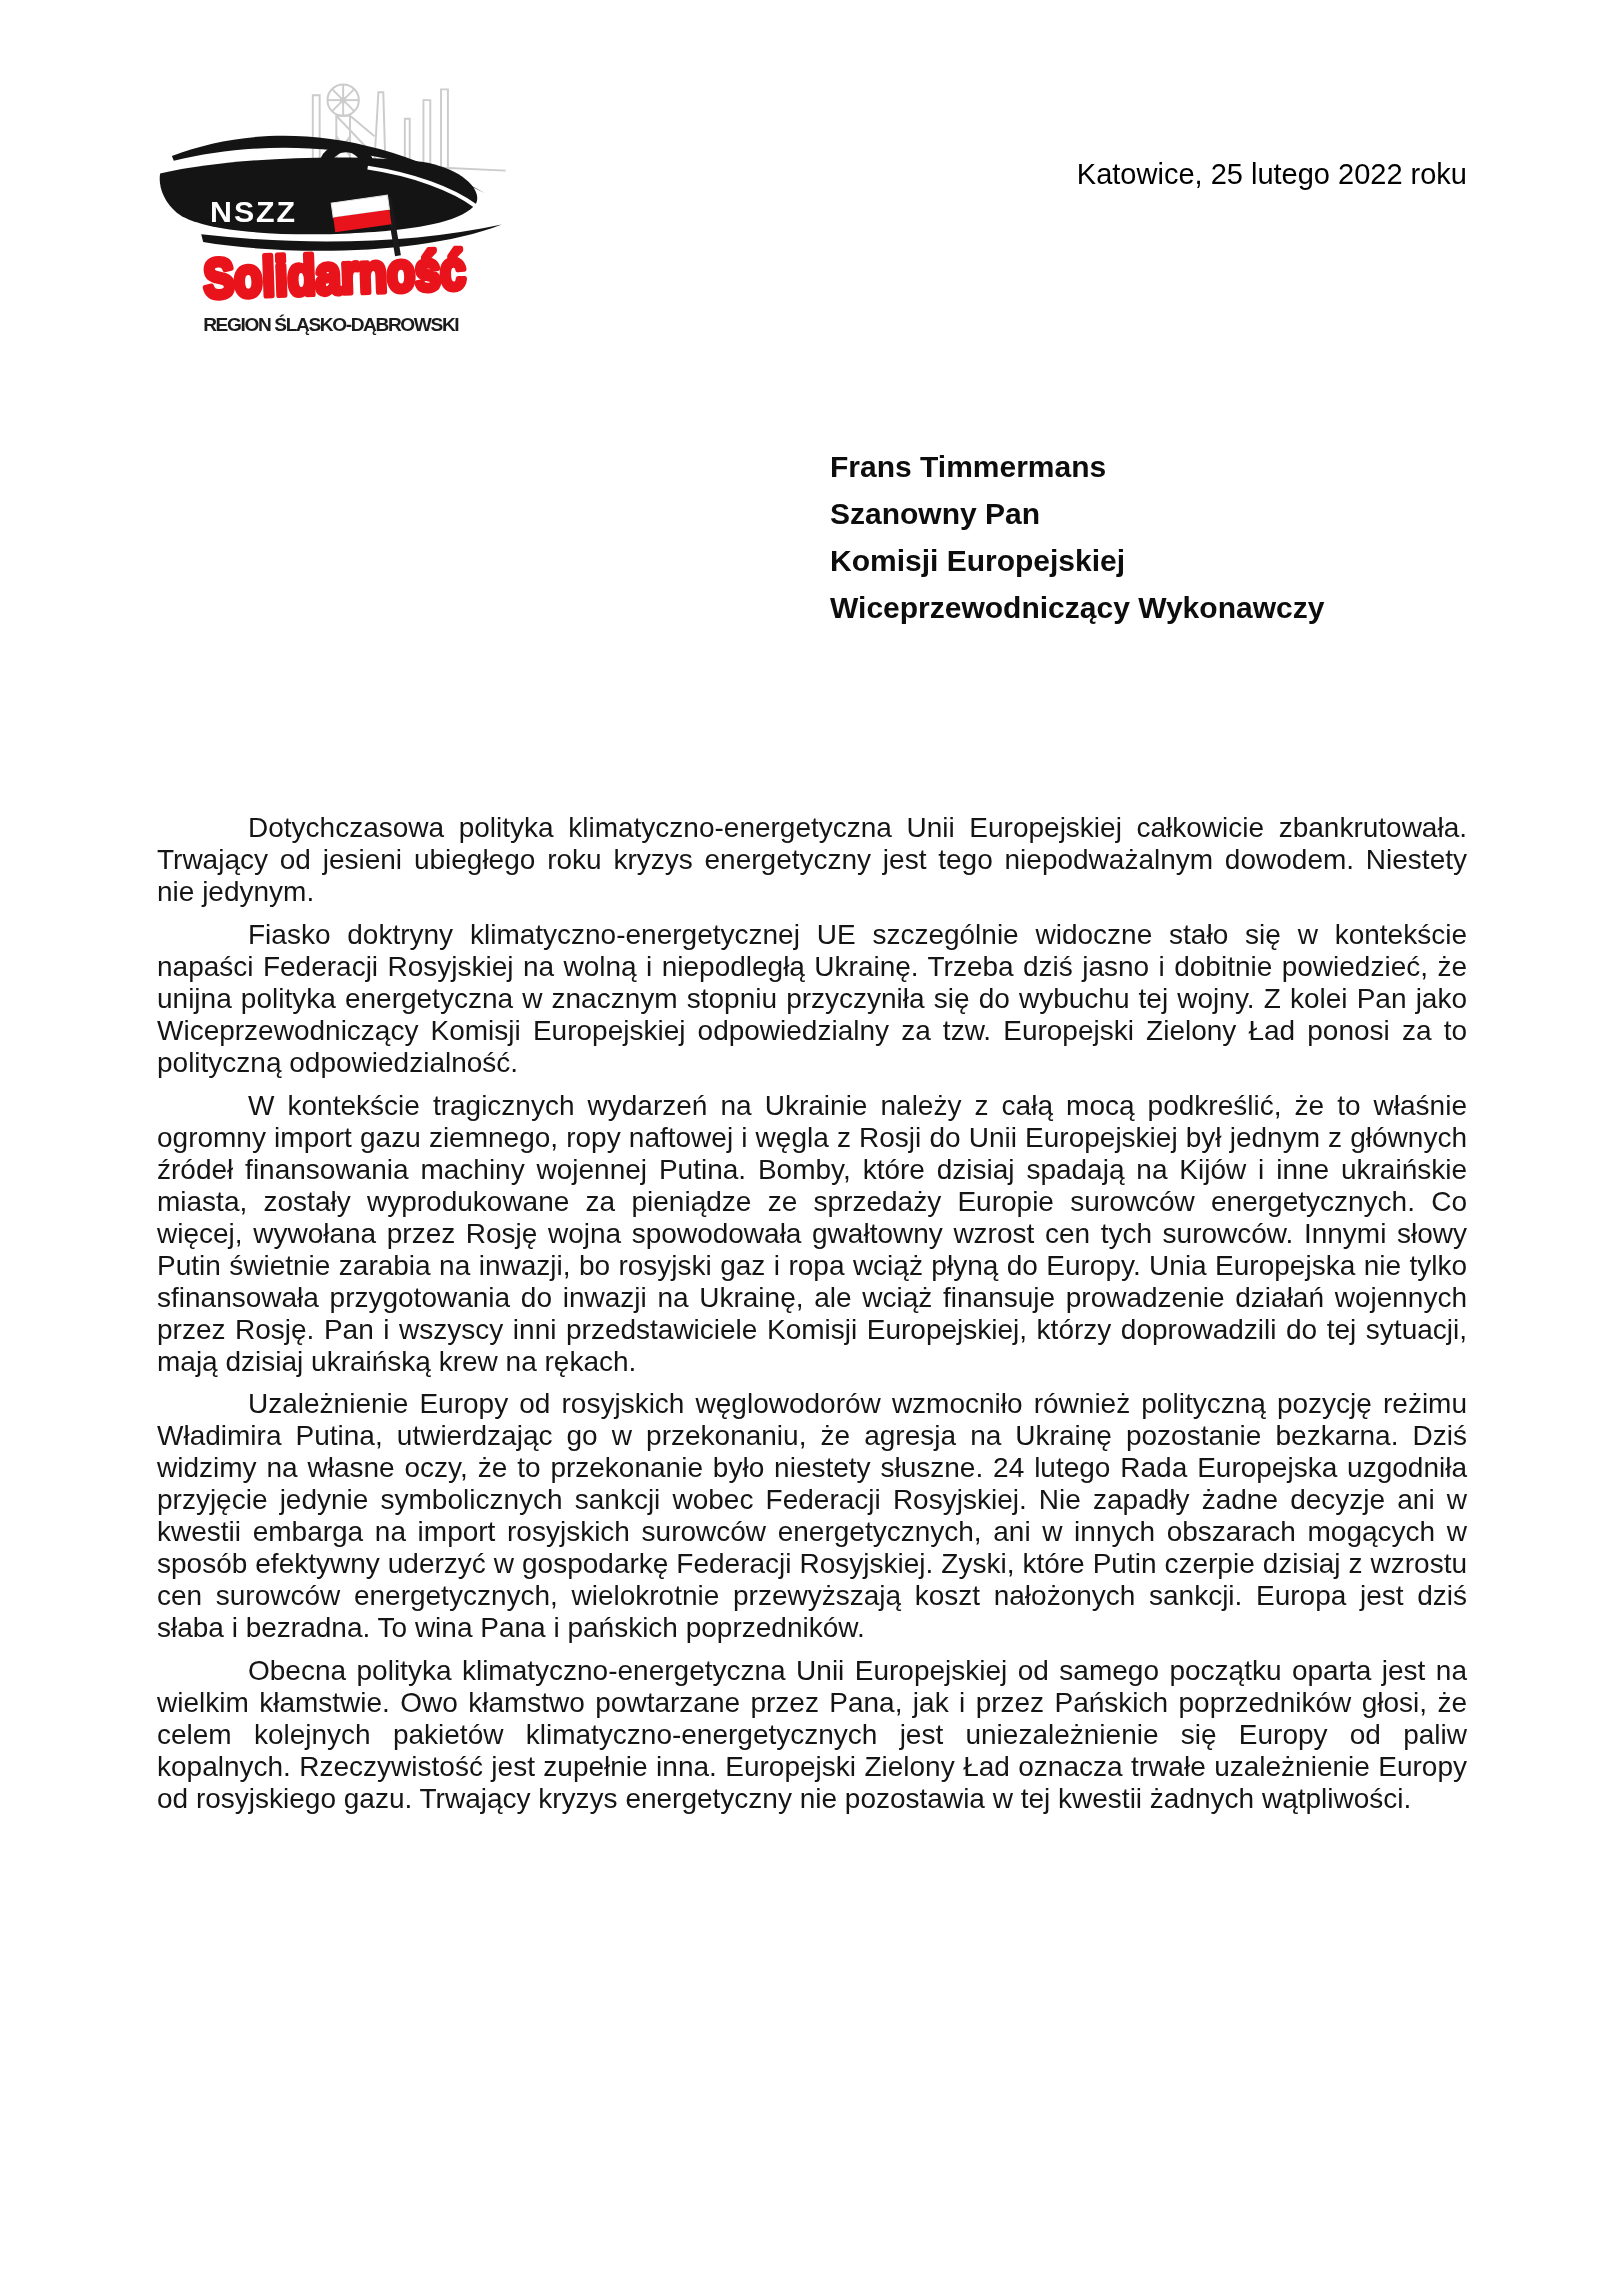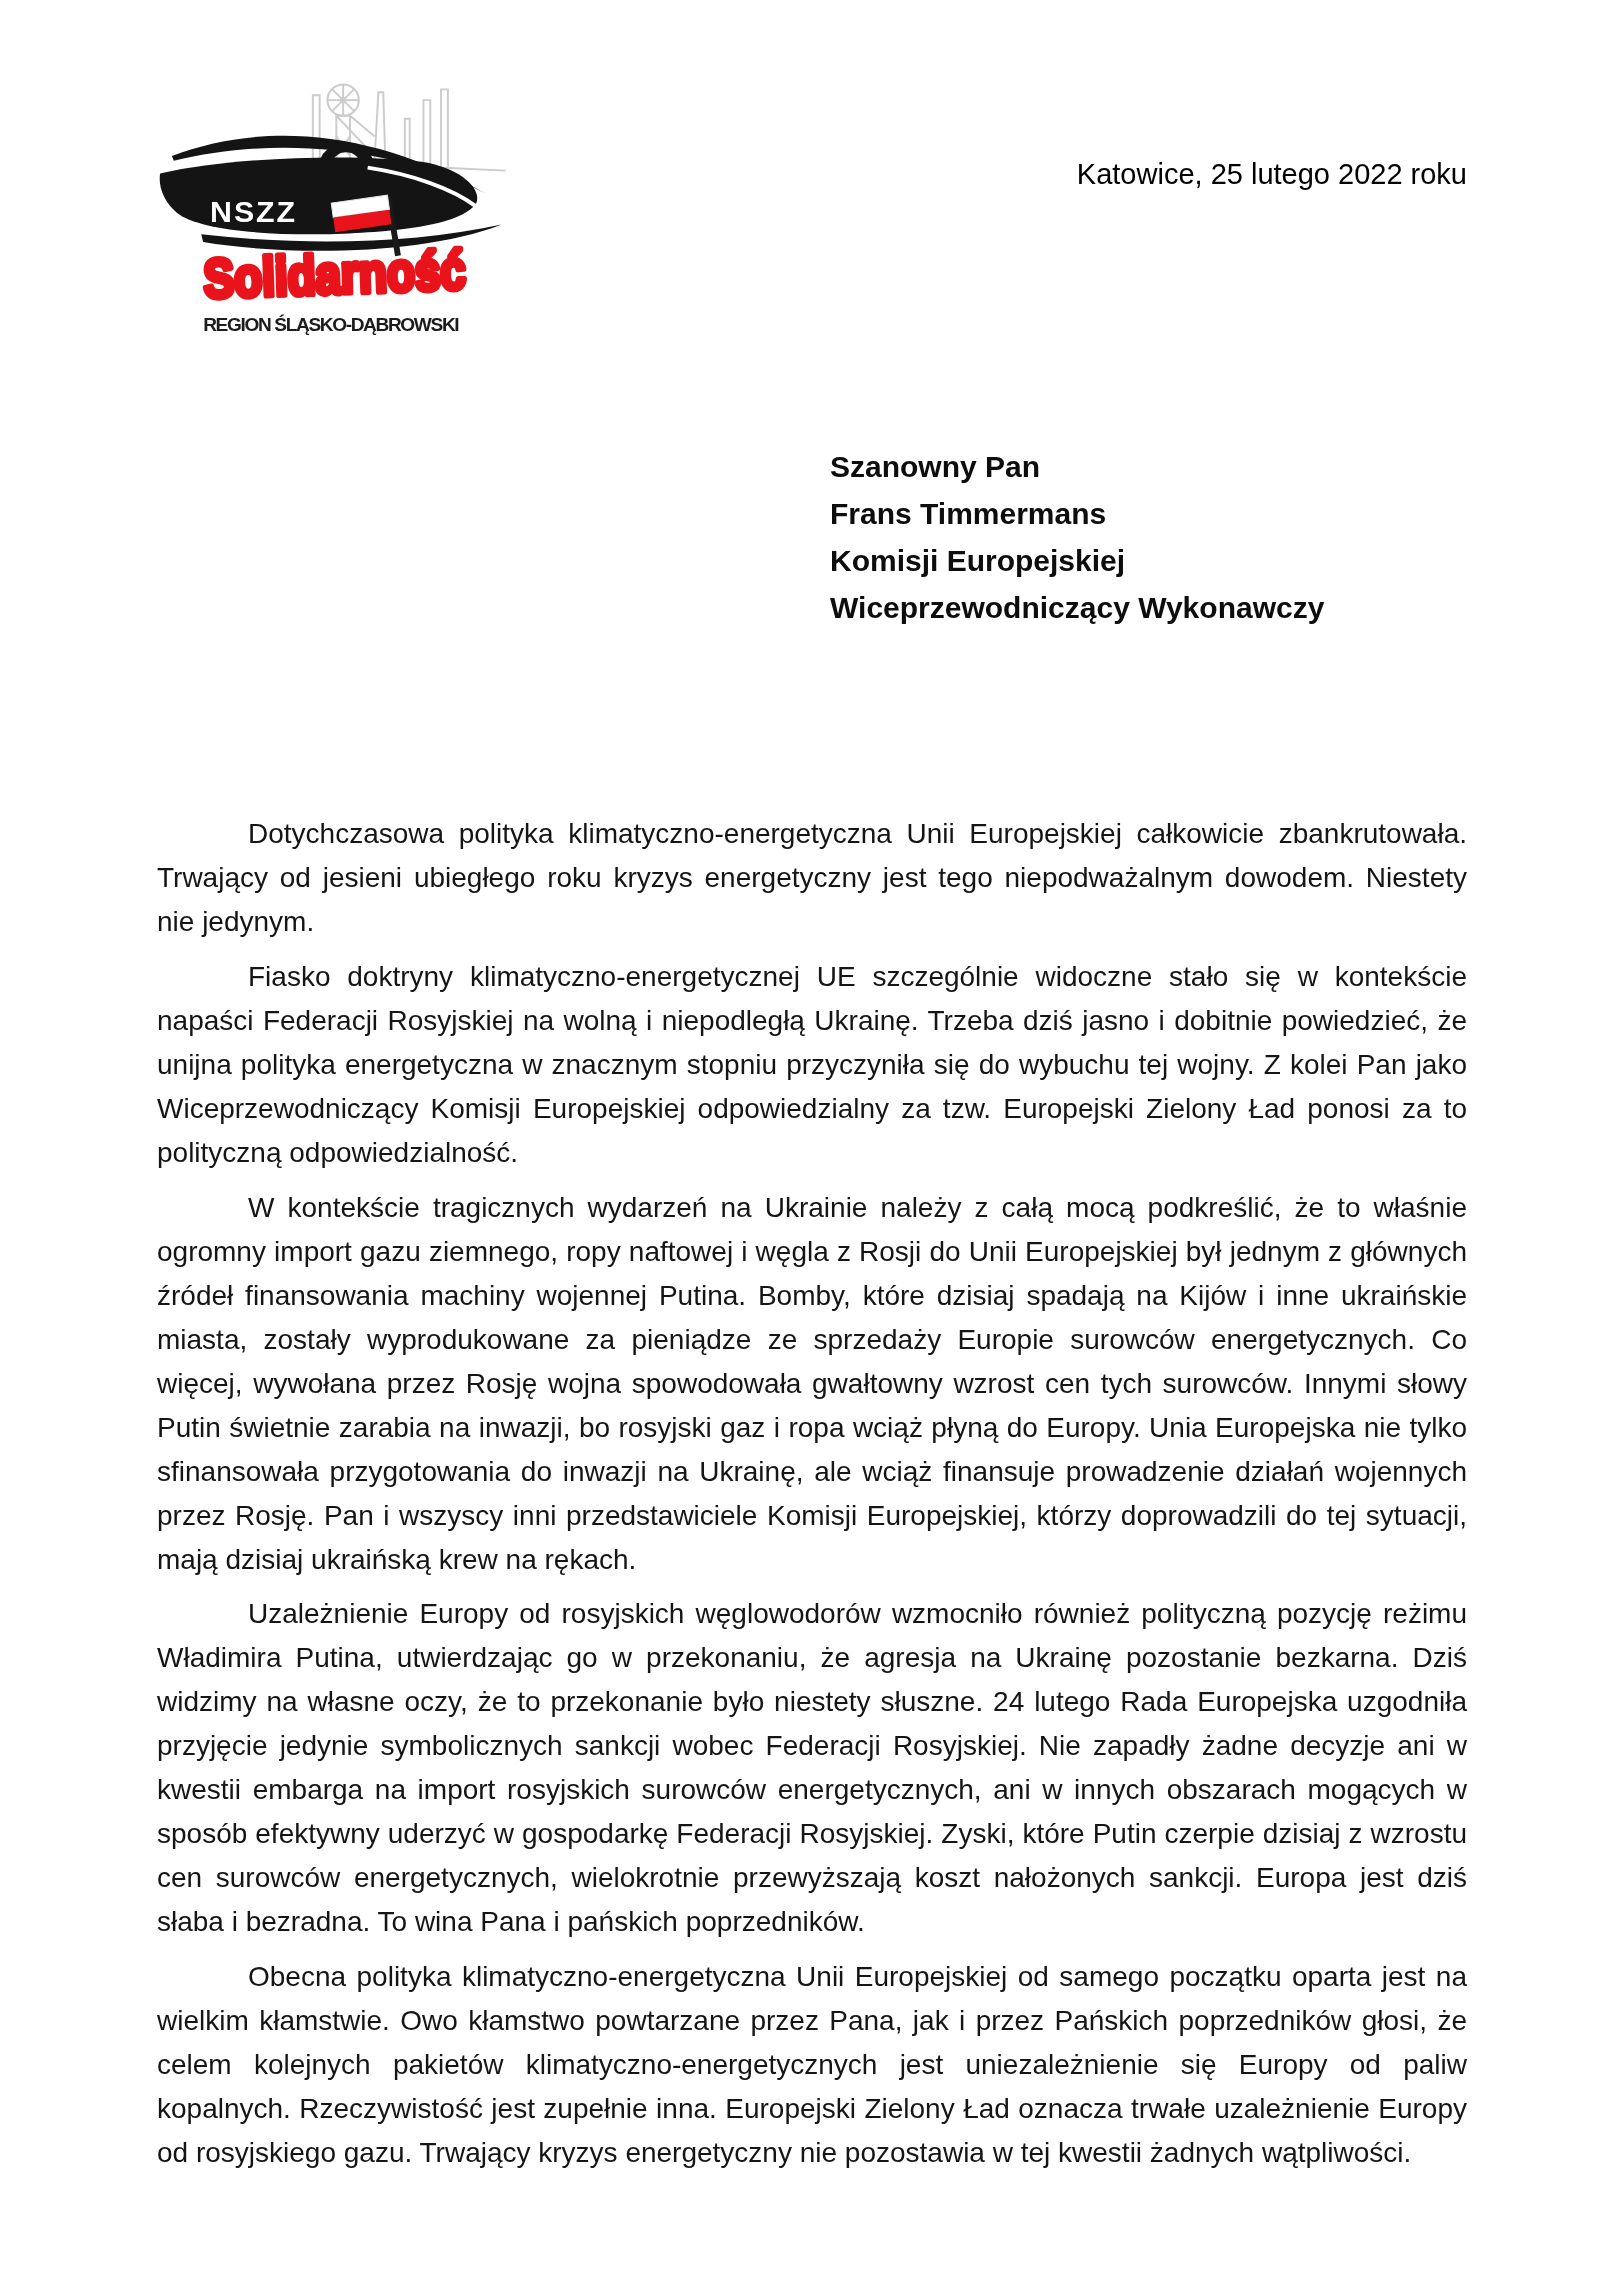--- a/index.html
+++ b/index.html
@@ -17,21 +17,21 @@
   .dateline{
     position:absolute;left:157px;top:157px;width:1310px;
     text-align:right;font-size:29px;line-height:35px;color:#000000;
   }
   .recipient{
     position:absolute;left:830px;top:443px;
     font-weight:bold;font-size:30px;line-height:47px;color:#0d0d0d;
   }
   .letter-body{
     position:absolute;left:157px;top:812px;width:1310px;
-    font-size:28px;line-height:44px;text-align:justify;color:#151515;
+    font-size:28px;line-height:32px;text-align:justify;color:#151515;
   }
   .letter-body p{
     margin:0 0 10.8px 0;
     text-indent:91px;
   }
   .letter-body p:last-child{margin-top:7px;}
 </style>
 </head>
 <body>
 
@@ -80,22 +80,22 @@
 
       <text x="58" y="243" font-size="56" font-weight="bold" fill="#e8131b" stroke="#e8131b" stroke-width="6" stroke-linejoin="round" textLength="268" lengthAdjust="spacingAndGlyphs" transform="rotate(-2 58 243)">Solidarność</text>
 
       <text x="57" y="277" font-size="19.5" font-weight="bold" fill="#1c1c1c" textLength="262" lengthAdjust="spacing">REGION ŚLĄSKO-DĄBROWSKI</text>
     </svg>
   </div>
 
   <div class="dateline">Katowice, 25 lutego 2022 roku</div>
 
   <div class="recipient">
+    <div>Frans Timmermans</div>
     <div>Szanowny Pan</div>
-    <div>Frans Timmermans</div>
     <div>Komisji Europejskiej</div>
     <div>Wiceprzewodniczący Wykonawczy</div>
   </div>
 
   <div class="letter-body">
     <p>Dotychczasowa polityka klimatyczno-energetyczna Unii Europejskiej całkowicie zbankrutowała. Trwający od jesieni ubiegłego roku kryzys energetyczny jest tego niepodważalnym dowodem. Niestety nie jedynym.</p>
     <p>Fiasko doktryny klimatyczno-energetycznej UE szczególnie widoczne stało się w kontekście napaści Federacji Rosyjskiej na wolną i niepodległą Ukrainę. Trzeba dziś jasno i dobitnie powiedzieć, że unijna polityka energetyczna w znacznym stopniu przyczyniła się do wybuchu tej wojny. Z kolei Pan jako Wiceprzewodniczący Komisji Europejskiej odpowiedzialny za tzw. Europejski Zielony Ład ponosi za to polityczną odpowiedzialność.</p>
     <p>W kontekście tragicznych wydarzeń na Ukrainie należy z całą mocą podkreślić, że to właśnie ogromny import gazu ziemnego, ropy naftowej i węgla z Rosji do Unii Europejskiej był jednym z głównych źródeł finansowania machiny wojennej Putina. Bomby, które dzisiaj spadają na Kijów i inne ukraińskie miasta, zostały wyprodukowane za pieniądze ze sprzedaży Europie surowców energetycznych. Co więcej, wywołana przez Rosję wojna spowodowała gwałtowny wzrost cen tych surowców. Innymi słowy Putin świetnie zarabia na inwazji, bo rosyjski gaz i ropa wciąż płyną do Europy. Unia Europejska nie tylko sfinansowała przygotowania do inwazji na Ukrainę, ale wciąż finansuje prowadzenie działań wojennych przez Rosję. Pan i wszyscy inni przedstawiciele Komisji Europejskiej, którzy doprowadzili do tej sytuacji, mają dzisiaj ukraińską krew na rękach.</p>
     <p>Uzależnienie Europy od rosyjskich węglowodorów wzmocniło również polityczną pozycję reżimu Władimira Putina, utwierdzając go w przekonaniu, że agresja na Ukrainę pozostanie bezkarna. Dziś widzimy na własne oczy, że to przekonanie było niestety słuszne. 24 lutego Rada Europejska uzgodniła przyjęcie jedynie symbolicznych sankcji wobec Federacji Rosyjskiej. Nie zapadły żadne decyzje ani w kwestii embarga na import rosyjskich surowców energetycznych, ani w innych obszarach mogących w sposób efektywny uderzyć w gospodarkę Federacji Rosyjskiej. Zyski, które Putin czerpie dzisiaj z wzrostu cen surowców energetycznych, wielokrotnie przewyższają koszt nałożonych sankcji. Europa jest dziś słaba i bezradna. To wina Pana i pańskich poprzedników.</p>
     <p>Obecna polityka klimatyczno-energetyczna Unii Europejskiej od samego początku oparta jest na wielkim kłamstwie. Owo kłamstwo powtarzane przez Pana, jak i przez Pańskich poprzedników głosi, że celem kolejnych pakietów klimatyczno-energetycznych jest uniezależnienie się Europy od paliw kopalnych. Rzeczywistość jest zupełnie inna. Europejski Zielony Ład oznacza trwałe uzależnienie Europy od rosyjskiego gazu. Trwający kryzys energetyczny nie pozostawia w tej kwestii żadnych wątpliwości.</p>

